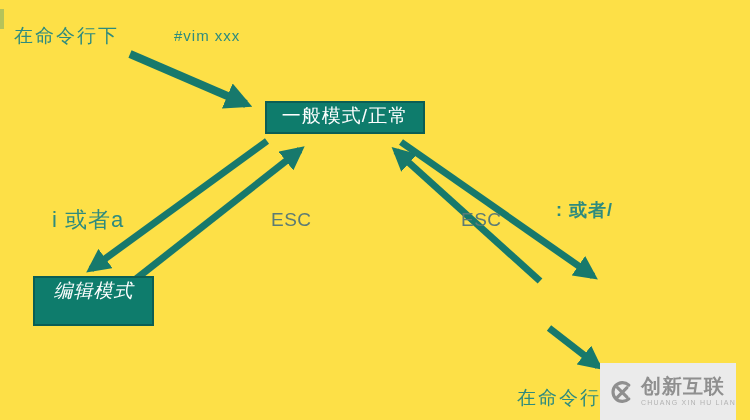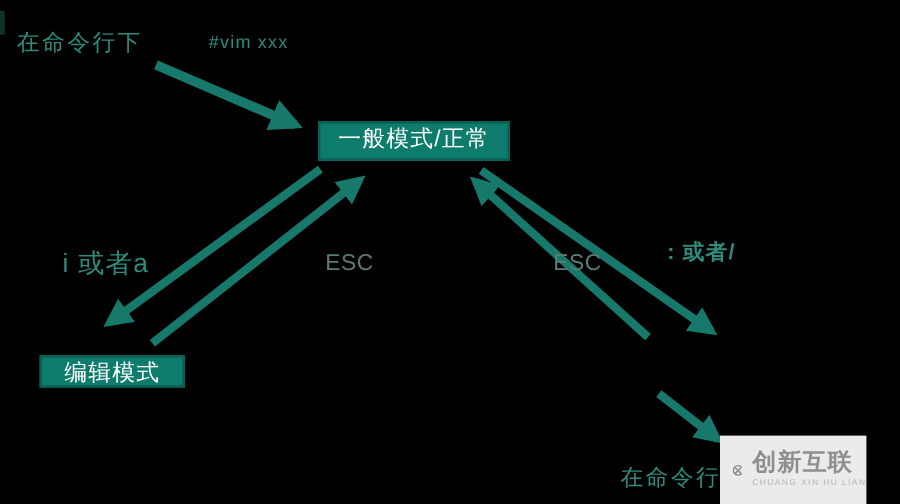--- a/index.html
+++ b/index.html
@@ -5,21 +5,21 @@
   html, body {
     margin: 0;
     padding: 0;
     background: #ffffff;
     font-family: "Liberation Sans", "DejaVu Sans", sans-serif;
   }
   #canvas {
     position: relative;
     width: 750px;
     height: 420px;
-    background: #000000;
+    background: #fde047;
     overflow: hidden;
   }
 
   
   #arrow-layer {
     position: absolute;
     left: 0; top: 0;
     width: 750px; height: 420px;
     z-index: 1;
   }
@@ -39,21 +39,21 @@
     align-items: flex-start;
     justify-content: center;
     color: #ffffff;
     font-size: 19px;
     letter-spacing: 1px;
     background: var(--c-box-fill, #0E7C6C);
     border: 2px solid var(--c-box-border, #0B5E54);
     box-sizing: border-box;
   }
   #normal-box  { left: 265px; top: 101px; width: 160px; height: 33px; }
-  #edit-box    { left: 33px;  top: 296px; width: 121px; height: 27px; }
+  #edit-box    { left: 33px;  top: 276px; width: 121px; height: 50px; font-style: italic; }
   #command-box {
     left: 495px; top: 285px; width: 115px; height: 34px;
     background: var(--c-command-box-fill, #45716D);
     border-color: var(--c-command-box-border, #3A605C);
   }
 
   
   .teal-label {
     position: absolute;
     z-index: 2;
@@ -80,21 +80,21 @@
     left: 0; top: 9px;
     width: 4px; height: 20px;
     background: rgba(46, 139, 126, 0.35);
     z-index: 2;
   }
 
   
   #watermark {
     position: absolute;
     left: 600px; top: 363px;
-    width: 122px; height: 57px;
+    width: 136px; height: 57px;
     background: var(--c-watermark-bg, #EBEBEB);
     z-index: 5;
     display: flex;
     align-items: center;
     gap: 7px;
     padding-left: 10px;
     box-sizing: border-box;
   }
   #watermark .wm-text-col {
     display: flex;

